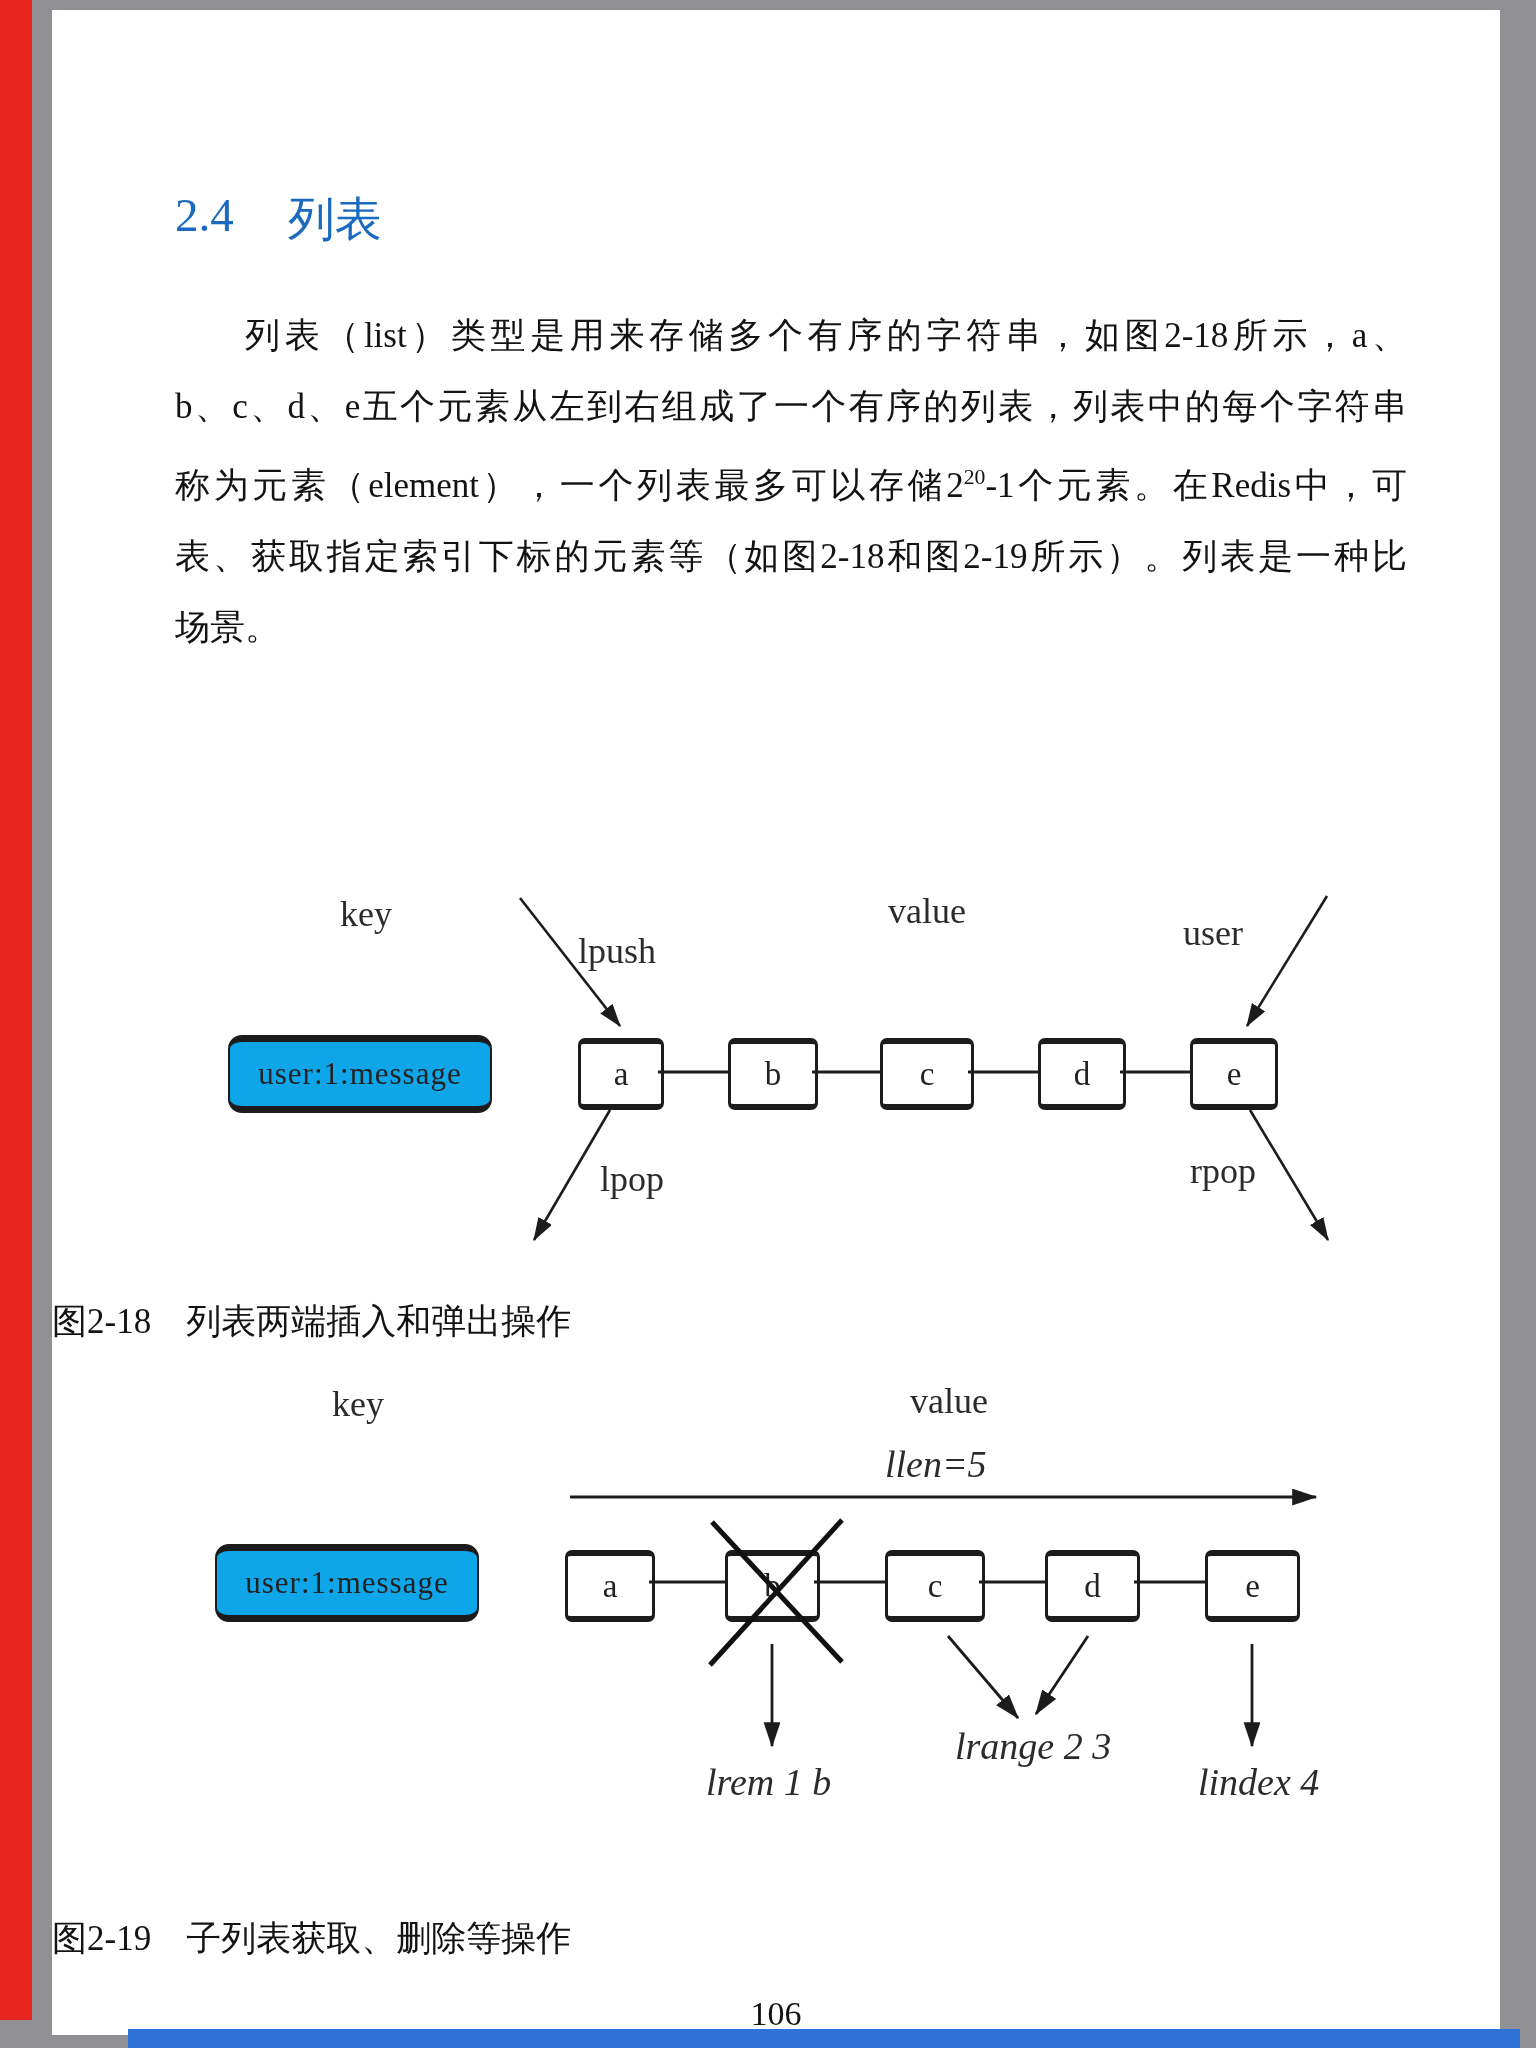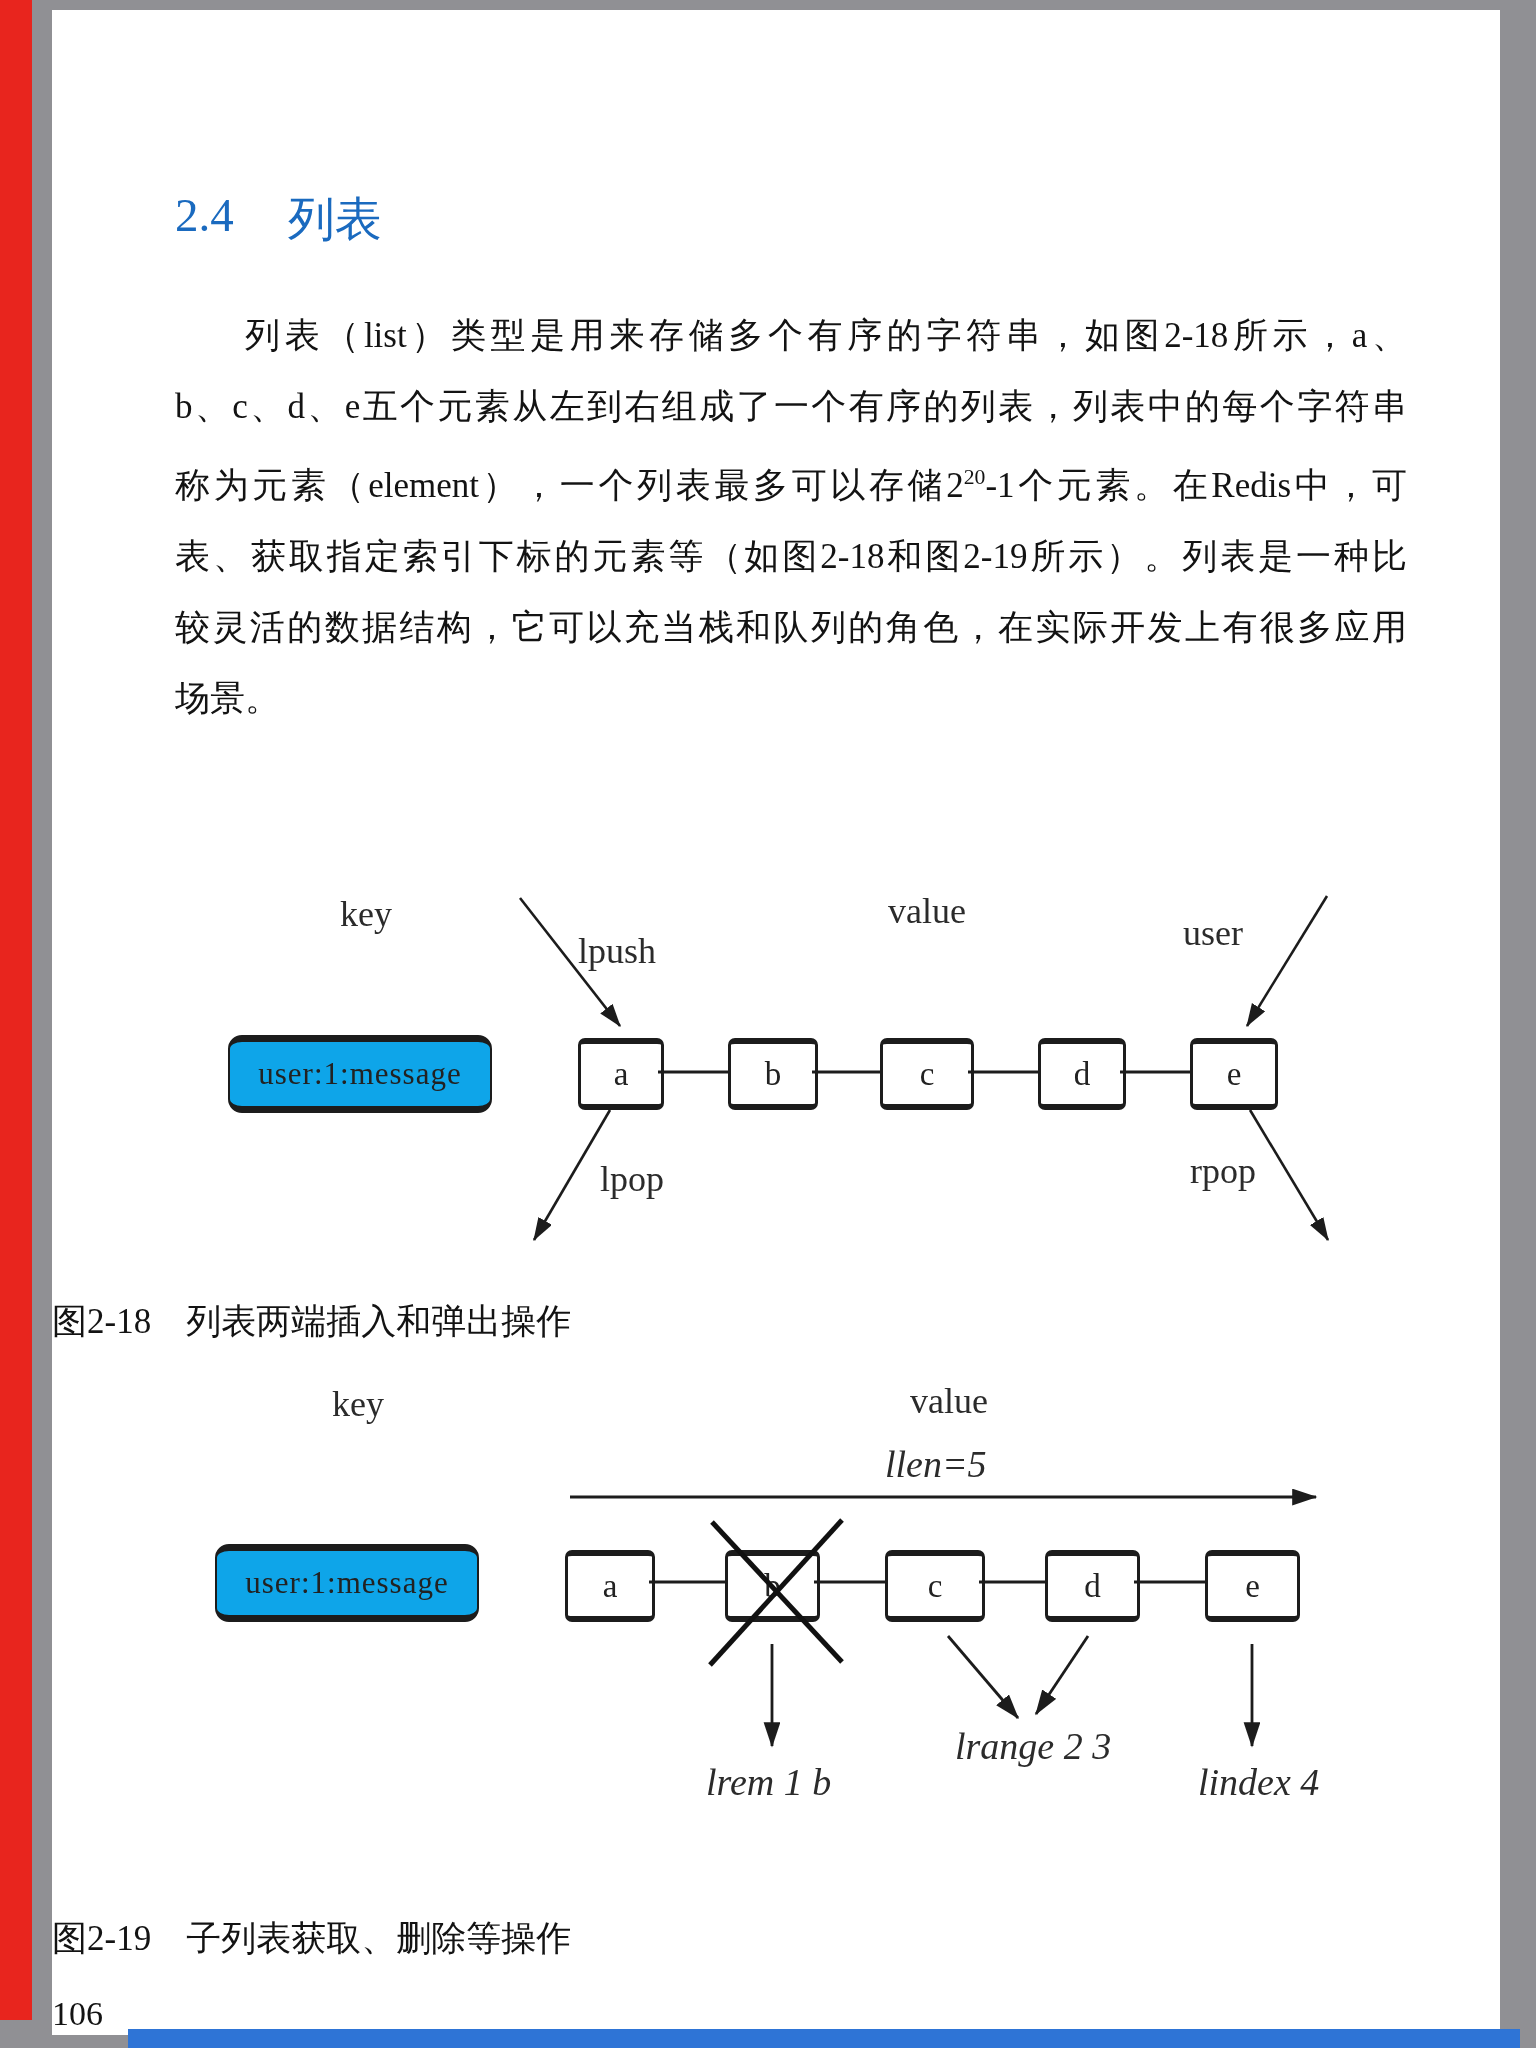--- a/index.html
+++ b/index.html
@@ -45,21 +45,21 @@
     border:2px solid #1c1c1c;border-top-width:7px;border-bottom-width:7px;
     border-radius:14px;
     display:flex;align-items:center;justify-content:center;
     font-size:31px;color:#222;letter-spacing:1px;
   }
   .caption{
     position:absolute;left:52px;width:1448px;text-align:left;
     font-size:35px;color:#131313;
   }
   .pagenum{
-    position:absolute;left:52px;top:1995px;width:1448px;text-align:left;
+    position:absolute;left:52px;top:1995px;width:1448px;text-align:center;
     font-size:34px;color:#131313;
   }
   svg.arrows{position:absolute;left:0;top:0;width:1536px;height:2048px;pointer-events:none;}
 </style>
 </head>
 <body>
 
 <div class="page"></div>
 <div class="red-bar"></div>
 <div class="blue-bar"></div>
@@ -67,21 +67,20 @@
 <div class="heading">
   <span>2.4</span>
   <span>列表</span>
 </div>
 
 <div class="para">
   <div class="pline first">列表（list）类型是用来存储多个有序的字符串，如图2-18所示，a、</div>
   <div class="pline">b、c、d、e五个元素从左到右组成了一个有序的列表，列表中的每个字符串</div>
   <div class="pline"><span>称为元素（element），一个列表最多可以存储2</span><sup>20</sup><span>-1个元素。在Redis中，可</span></div>
   <div class="pline">表、获取指定索引下标的元素等（如图2-18和图2-19所示）。列表是一种比</div>
-  <div class="pline">较灵活的数据结构，它可以充当栈和队列的角色，在实际开发上有很多应用</div>
   <div class="pline last">场景。</div>
 </div>
 
 <div class="fig-label" style="left:340px;top:893px;">key</div>
 <div class="fig-label" style="left:578px;top:930px;">lpush</div>
 <div class="fig-label" style="left:888px;top:890px;">value</div>
 <div class="fig-label" style="left:1183px;top:912px;">user</div>
 
 <div class="keybox" style="left:228px;top:1035px;width:260px;">user:1:message</div>
 <div class="cell" style="left:578px;top:1038px;width:80px;">a</div>

